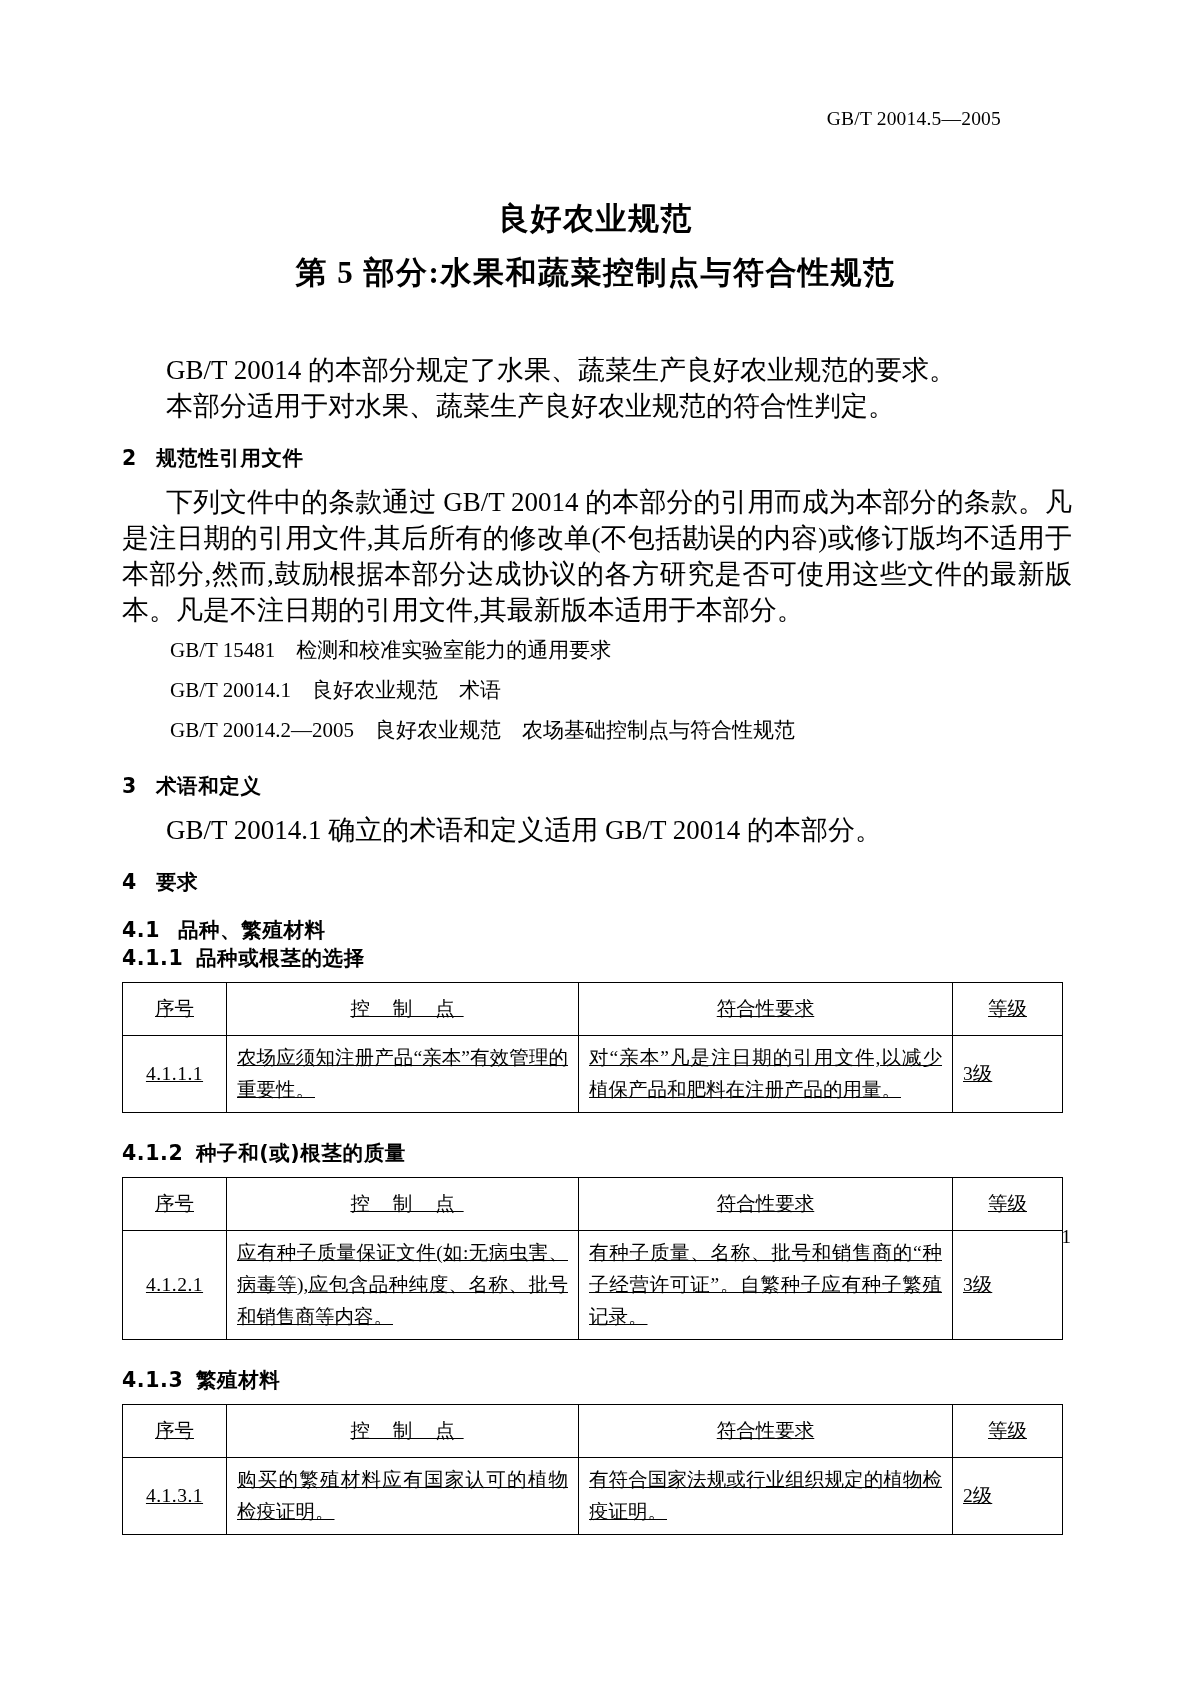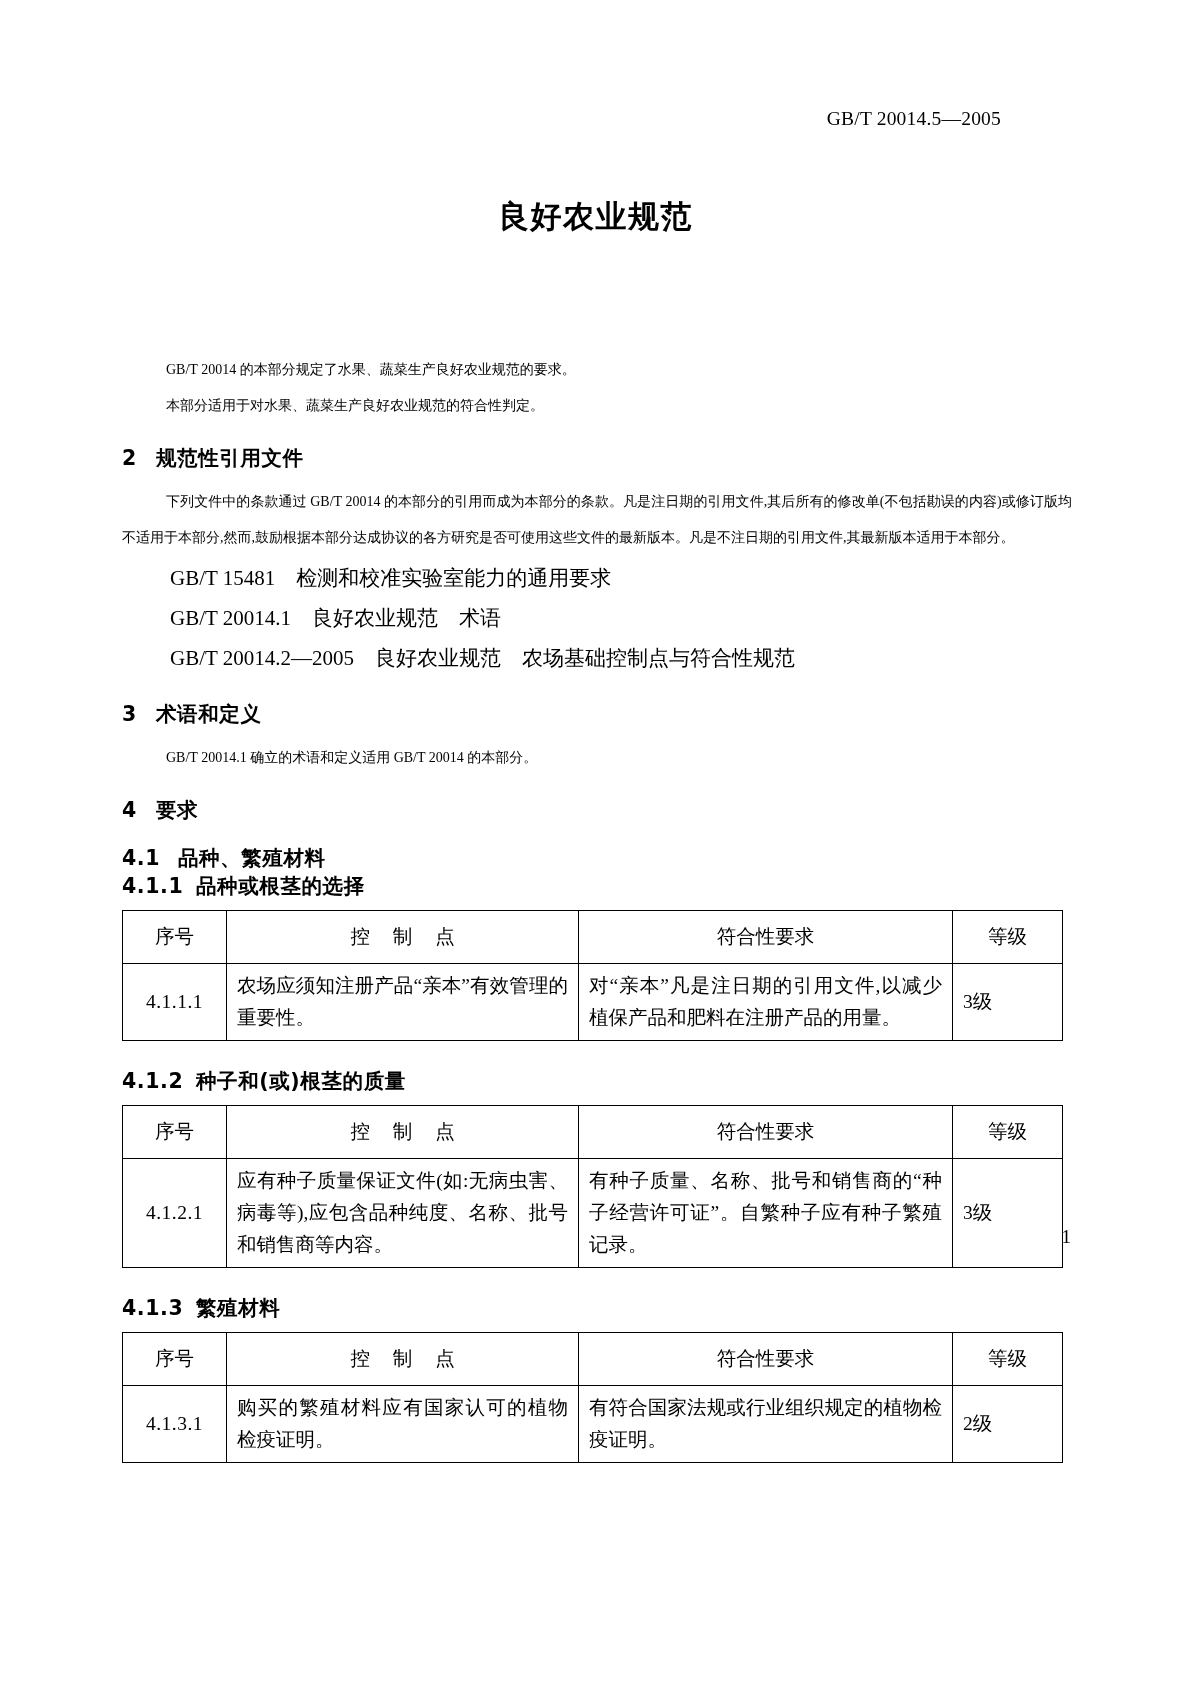--- a/index.html
+++ b/index.html
@@ -33,21 +33,21 @@
     white-space: nowrap;
   }
 
   
   .doc-title {
     position: absolute;
     top: 196px;
     left: 0;
     width: 1191px;
     text-align: center;
-    font-family: Liberation Mono, monospace;
+    font-family: Liberation Serif, serif;
     font-weight: bold;
   }
   .doc-title .line1 {
     font-size: 31px;
     letter-spacing: 1.5px;
     line-height: 46px;
   }
   .doc-title .line2 {
     font-size: 31px;
     letter-spacing: 1.5px;
@@ -71,21 +71,21 @@
     padding: 0;
     letter-spacing: 0.6px;
     line-height: 28px;
   }
   .clause .num { display: inline-block; min-width: 34px; }
   .clause-l3 .num { display: inline-block; min-width: 56px; }
   .clause-l4 .num { display: inline-block; min-width: 74px; }
 
   p.body-text {
     font-family: "Liberation Serif", "DejaVu Serif", serif;
-    font-size: 14px;
+    font-size: 27px;
     line-height: 36px;
     margin: 0;
     padding: 0;
     text-align: justify;
     text-justify: inter-ideograph;
   }
   p.indent { text-indent: 44px; }
   p.ref-line {
     font-family: "Liberation Serif", "DejaVu Serif", serif;
     font-size: 21px;
@@ -99,20 +99,21 @@
   .gap-m { height: 20px; }
   .gap-l { height: 26px; }
 
   
   table.cp-table {
     border-collapse: collapse;
     width: 940px;
     margin: 10px 0 0 0;
     font-family: "Liberation Serif", "DejaVu Serif", serif;
     table-layout: fixed;
+    text-decoration: underline;
   }
   table.cp-table td, table.cp-table th {
     border: 1.3px solid #000;
     font-weight: normal;
     font-size: 19.5px;
     line-height: 32px;
     padding: 6px 10px;
     vertical-align: middle;
   }
   table.cp-table thead th {
@@ -142,20 +143,21 @@
 </style>
 </head>
 <body>
 
 <div class="page">
 
   <div class="running-header">GB/T 20014.5—2005</div>
 
   <div class="doc-title">
     <div class="line1">良好农业规范</div>
+    <div class="line2">第 5 部分:水果和蔬菜控制点与符合性规范</div>
   </div>
 
   <div class="content">
 
     <div class="gap-s"></div>
     <p class="body-text indent">GB/T 20014 的本部分规定了水果、蔬菜生产良好农业规范的要求。</p>
     <p class="body-text indent">本部分适用于对水果、蔬菜生产良好农业规范的符合性判定。</p>
 
     <div class="gap-m"></div>
 

